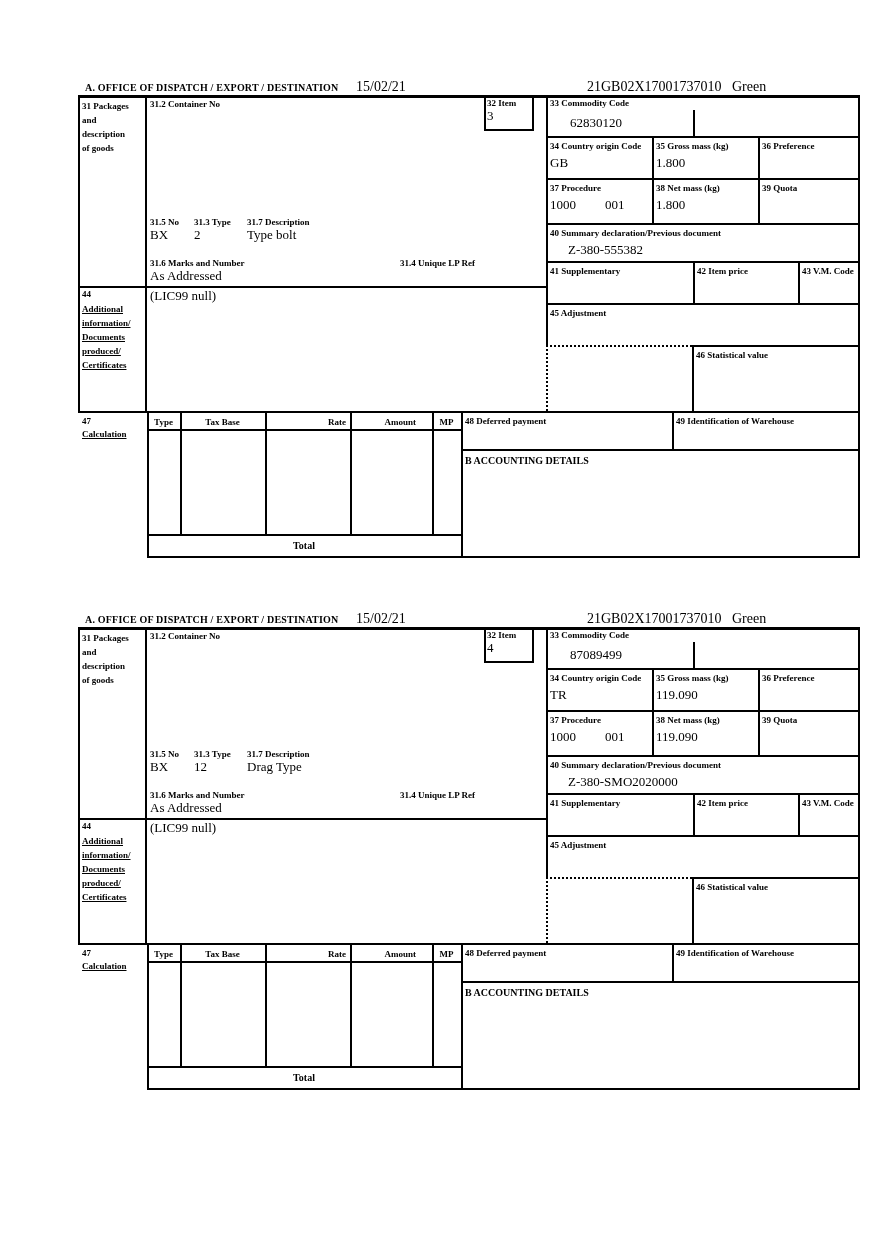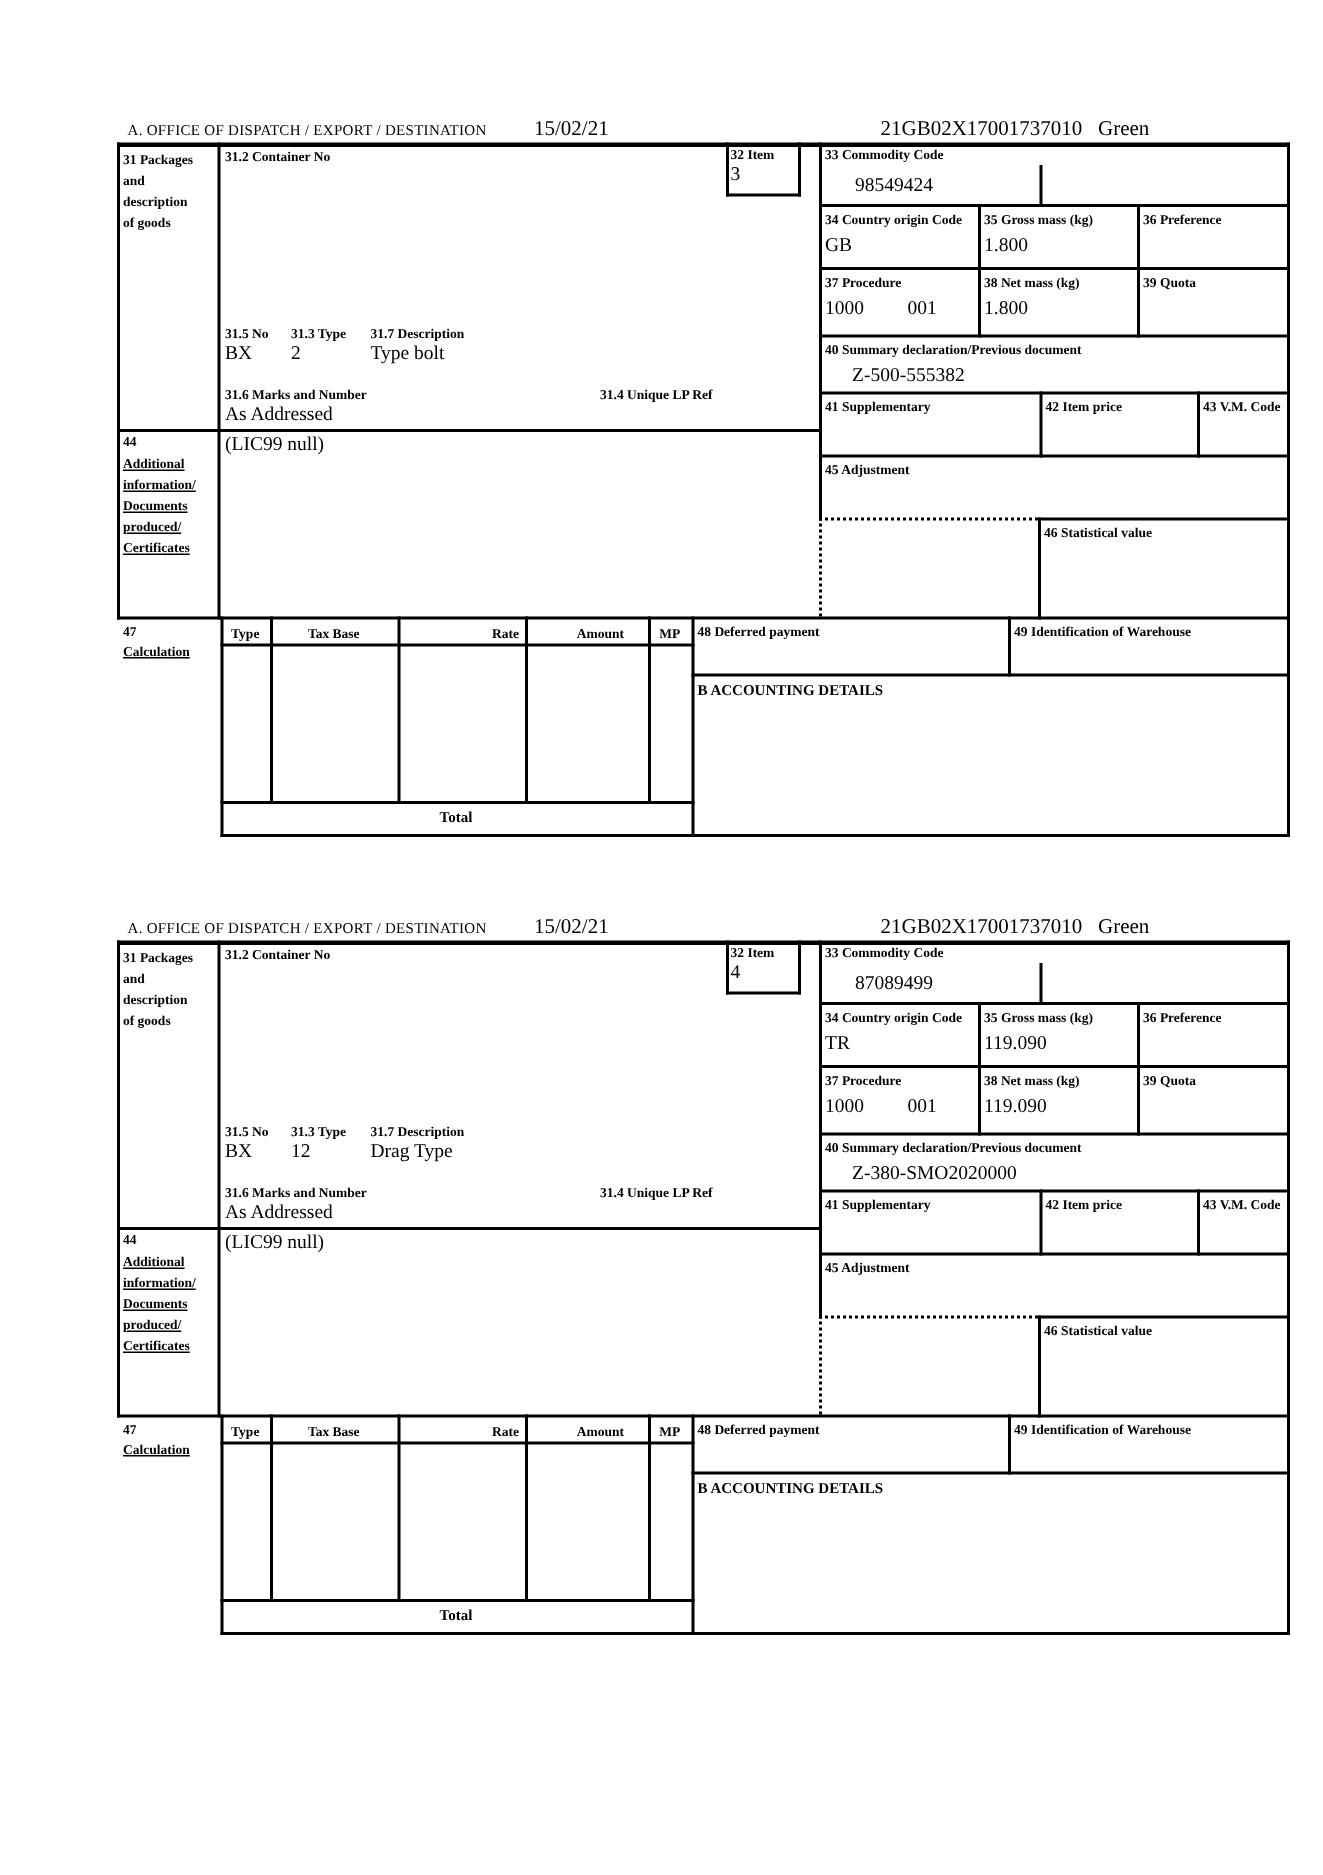--- a/index.html
+++ b/index.html
@@ -4,21 +4,21 @@
 <style>
   html,body{margin:0;padding:0;background:#fff;}
   #page{position:relative;width:882px;height:1250px;background:#ffffff;overflow:hidden;
         font-family:"Liberation Serif","DejaVu Serif",serif;color:#000;}
   .section{position:absolute;left:78px;width:784px;height:482px;}
   .t{position:absolute;white-space:nowrap;}
   .lbl{font-size:9px;font-weight:bold;line-height:10px;}
   .lblblock{white-space:pre-line;line-height:14px;}
   .val{font-size:13px;line-height:13px;}
   .big{font-size:14px;font-weight:bold;line-height:14px;}
-  .title{font-size:10px;font-weight:normal;letter-spacing:.2px;}
+  .title{font-size:10px;font-weight:bold;letter-spacing:.2px;}
   .ul{text-decoration:underline;}
   .ctr{text-align:center;white-space:normal;}
   .rgt{text-align:right;white-space:normal;}
   .ln{position:absolute;background:#000;}
   .dh{position:absolute;height:0;border-top:2px dotted #000;background:none;}
   .dv{position:absolute;width:0;border-left:2px dotted #000;background:none;}
   .b10{font-size:10px;font-weight:bold;}
 </style>
 </head>
 <body>
@@ -33,37 +33,37 @@
 
     <div class="t lbl lblblock" style="left:4px;top:19px;white-space:pre-line;">31 Packages
 and
 description
 of goods</div>
     <div class="t lbl" style="left:72px;top:19px;">31.2 Container No</div>
     <div class="t lbl" style="left:409px;top:18px;">32 Item</div>
     <div class="t val" style="left:409px;top:29px;">3</div>
 
     <div class="t lbl" style="left:472px;top:18px;">33 Commodity Code</div>
-    <div class="t val" style="left:492px;top:36px;">98549424</div>
+    <div class="t val" style="left:492px;top:36px;">62830120</div>
 
     <div class="t lbl" style="left:472px;top:61px;">34 Country origin Code</div>
     <div class="t val" style="left:472px;top:76px;font-family:Liberation Serif, serif;">GB</div>
     <div class="t lbl" style="left:578px;top:61px;">35 Gross mass (kg)</div>
     <div class="t val" style="left:578px;top:76px;">1.800</div>
     <div class="t lbl" style="left:684px;top:61px;">36 Preference</div>
 
     <div class="t lbl" style="left:472px;top:103px;">37 Procedure</div>
     <div class="t val" style="left:472px;top:118px;">1000</div>
     <div class="t val" style="left:527px;top:118px;">001</div>
     <div class="t lbl" style="left:578px;top:103px;">38 Net mass (kg)</div>
     <div class="t val" style="left:578px;top:118px;">1.800</div>
     <div class="t lbl" style="left:684px;top:103px;">39 Quota</div>
 
     <div class="t lbl" style="left:472px;top:148px;">40 Summary declaration/Previous document</div>
-    <div class="t val" style="left:490px;top:163px;">Z-500-555382</div>
+    <div class="t val" style="left:490px;top:163px;">Z-380-555382</div>
 
     <div class="t lbl" style="left:472px;top:186px;">41 Supplementary</div>
     <div class="t lbl" style="left:619px;top:186px;">42 Item price</div>
     <div class="t lbl" style="left:724px;top:186px;">43 V.M. Code</div>
 
     <div class="t lbl" style="left:472px;top:228px;">45 Adjustment</div>
     <div class="t lbl" style="left:618px;top:270px;">46 Statistical value</div>
 
     <div class="t lbl" style="left:72px;top:137px;">31.5 No</div>
     <div class="t lbl" style="left:116px;top:137px;">31.3 Type</div>

